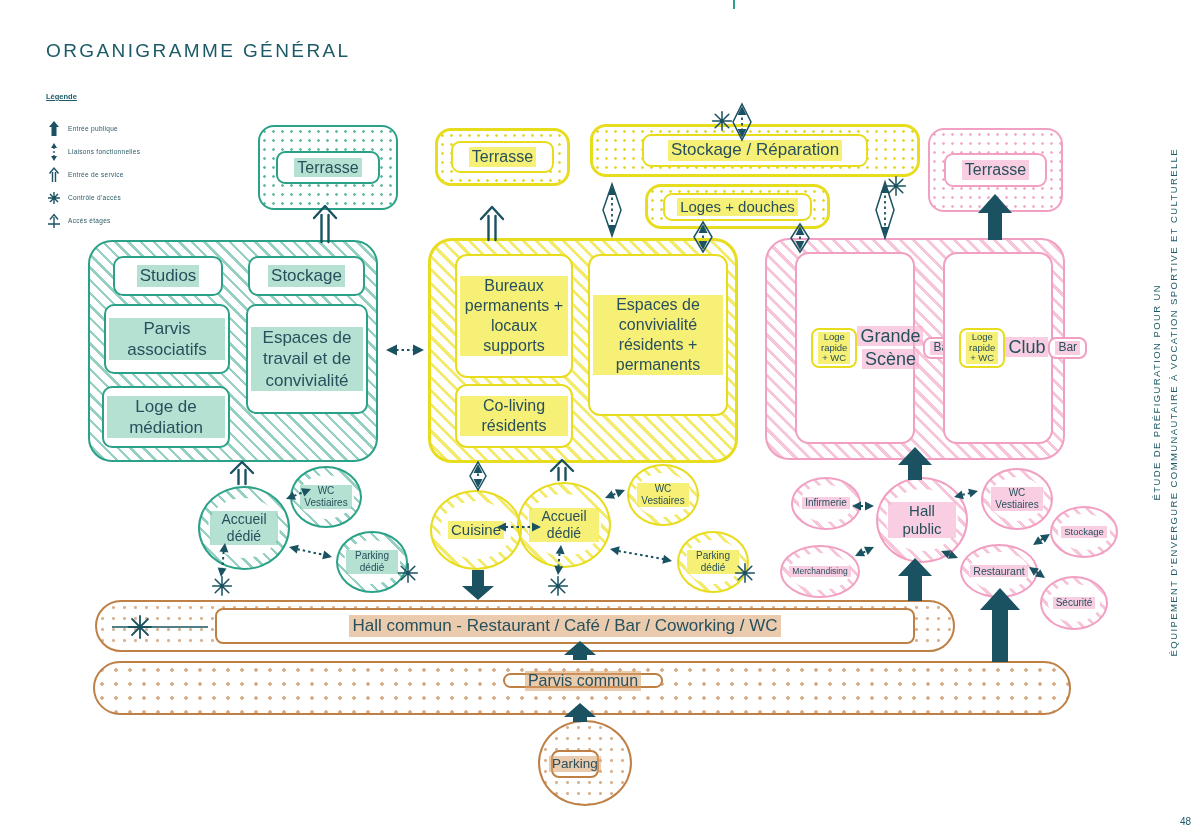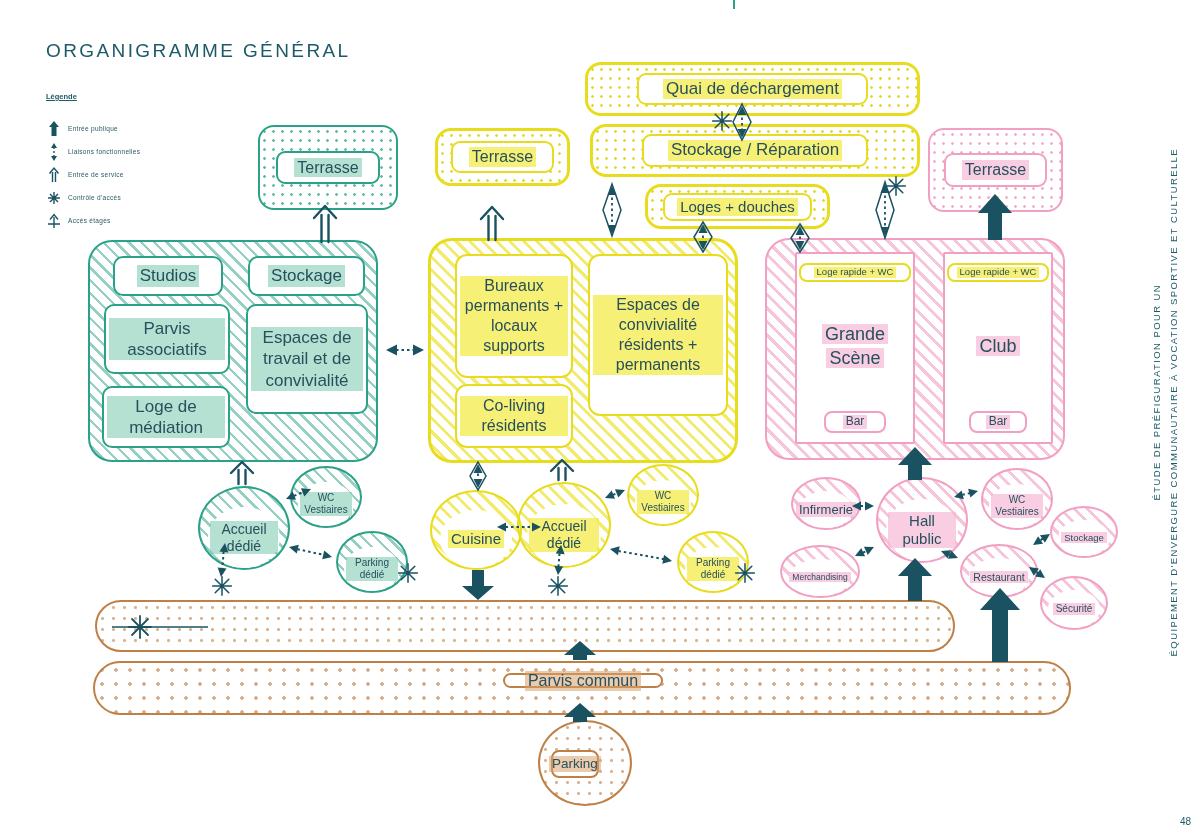--- a/index.html
+++ b/index.html
@@ -39,24 +39,24 @@
   .room{position:absolute;z-index:2;background:#fff;display:flex;align-items:center;justify-content:center;text-align:center;line-height:1.25;border-radius:10px;padding:3px}
   .hl{padding:0 3px;box-decoration-break:clone;-webkit-box-decoration-break:clone}
   .hl-t{background:rgba(120,200,175,.55)}
   .hl-y{background:rgba(244,233,60,.7)}
   .hl-p{background:rgba(246,180,210,.65)}
   .hl-o{background:rgba(216,160,105,.55)}
 
   .dotbox{position:absolute;z-index:1;display:flex;align-items:center;justify-content:center;border-radius:16px}
   .dotbox .inner{background:#fff;border-radius:9px;display:flex;align-items:center;justify-content:center;text-align:center;line-height:1.2}
 
-  .circle{position:absolute;z-index:2;border-radius:50%;display:flex;align-items:flex-end;justify-content:center}
+  .circle{position:absolute;z-index:2;border-radius:50%;display:flex;align-items:center;justify-content:center}
   .cin{background:#fff;border-radius:50%;width:82%;height:76%;display:flex;align-items:center;justify-content:center;text-align:center;line-height:1.2;padding:2px}
 
-  .col{flex-direction:column;justify-content:space-between;padding:9px 2px;border-radius:2px}
+  .col{flex-direction:row;justify-content:space-between;padding:9px 14px;border-radius:14px}
   .mini{border-radius:8px;display:flex;align-items:center;justify-content:center;padding:2px 5px;line-height:1.15;text-align:center;background:#fff}
   .mini.loge{width:100%}
   .mini.bar{width:56%;margin:0 auto}
   .scene-title{font-size:18px;line-height:1.3}
 
   .arrows{position:absolute;left:0;top:0;z-index:4;pointer-events:none}
   .oa{fill:none;stroke:#1a5262;stroke-width:2.4;stroke-linejoin:round;stroke-linecap:round}
   .sa{fill:#1a5262}
   .dd line{stroke:#1a5262;stroke-width:2;stroke-dasharray:2.5 3;fill:none}
   .dd polygon{fill:#1a5262}
@@ -145,25 +145,20 @@
     <div class="cin" style="font-size:10px">
         <span class="hl hl-t">WC Vestiaires</span>
       </div>
   </div>
   <div class="circle hatch-t bt2" style="left:336px;top:531px;width:72px;height:62px">
     <div class="cin" style="font-size:10px">
         <span class="hl hl-t">Parking dédié</span>
       </div>
   </div>
 
-  <div class="dotbox dots-y by" style="left:585px;top:62px;width:335px;height:54px">
-    <div class="inner by2" style="padding:4px 24px;font-size:17px">
-        <span class="hl hl-y">Quai de déchargement</span>
-      </div>
-  </div>
   <div class="dotbox dots-y by" style="left:645px;top:184px;width:185px;height:45px">
     <div class="inner by2" style="padding:3px 12px;font-size:15px">
         <span class="hl hl-y">Loges + douches</span>
       </div>
   </div>
   <div class="dotbox dots-y by" style="left:590px;top:124px;width:330px;height:53px">
     <div class="inner by2" style="padding:4px 24px;font-size:17px">
         <span class="hl hl-y">Stockage / Réparation</span>
       </div>
   </div>
@@ -226,21 +221,21 @@
     <div class="mini loge by2">
         <span class="hl hl-y" style="font-size:9.5px">Loge rapide + WC</span>
       </div>
     <div class="scene-title"><span class="hl hl-p">Club</span></div>
     <div class="mini bar bp2">
         <span class="hl hl-p" style="font-size:12px">Bar</span>
       </div>
   </div>
 
   <div class="circle hatch-p bp2" style="left:791px;top:477px;width:70px;height:53px">
-    <div class="cin" style="font-size:13px">
+    <div class="cin" style="font-size:10px">
         <span class="hl hl-p">Infirmerie</span>
       </div>
   </div>
   <div class="circle hatch-p bp2" style="left:876px;top:477px;width:92px;height:86px">
     <div class="cin" style="font-size:15px">
         <span class="hl hl-p">Hall public</span>
       </div>
   </div>
   <div class="circle hatch-p bp2" style="left:981px;top:468px;width:72px;height:62px">
     <div class="cin" style="font-size:10px">
@@ -262,20 +257,23 @@
         <span class="hl hl-p">Stockage</span>
       </div>
   </div>
   <div class="circle hatch-p bp2" style="left:1040px;top:576px;width:68px;height:54px">
     <div class="cin" style="font-size:10px">
         <span class="hl hl-p">Sécurité</span>
       </div>
   </div>
 
   <div class="zone dots-o bo" style="left:95px;top:600px;width:860px;height:52px;border-radius:26px"></div>
+  <div class="room bo2" style="left:215px;top:608px;width:700px;height:36px;border-radius:8px;font-size:17px">
+      <span class="hl hl-o">Hall commun - Restaurant / Café / Bar / Coworking / WC</span>
+    </div>
 
   <div class="zone dots-o2 bo" style="left:93px;top:661px;width:978px;height:54px;border-radius:27px"></div>
   <div class="room bo2" style="left:503px;top:673px;width:160px;height:15px;border-radius:8px;font-size:16px">
       <span class="hl hl-o">Parvis commun</span>
     </div>
 
   <div class="circle dots-o bo" style="left:538px;top:720px;width:94px;height:86px"></div>
   <div class="room bo2" style="left:551px;top:750px;width:48px;height:28px;border-radius:8px;font-size:13.5px">
       <span class="hl hl-o">Parking</span>
     </div>

